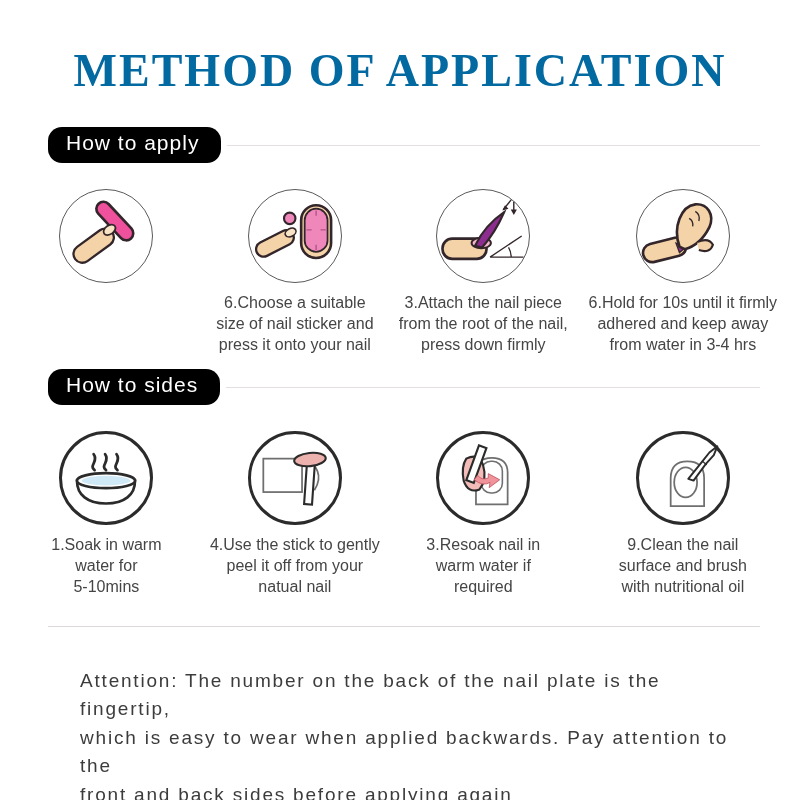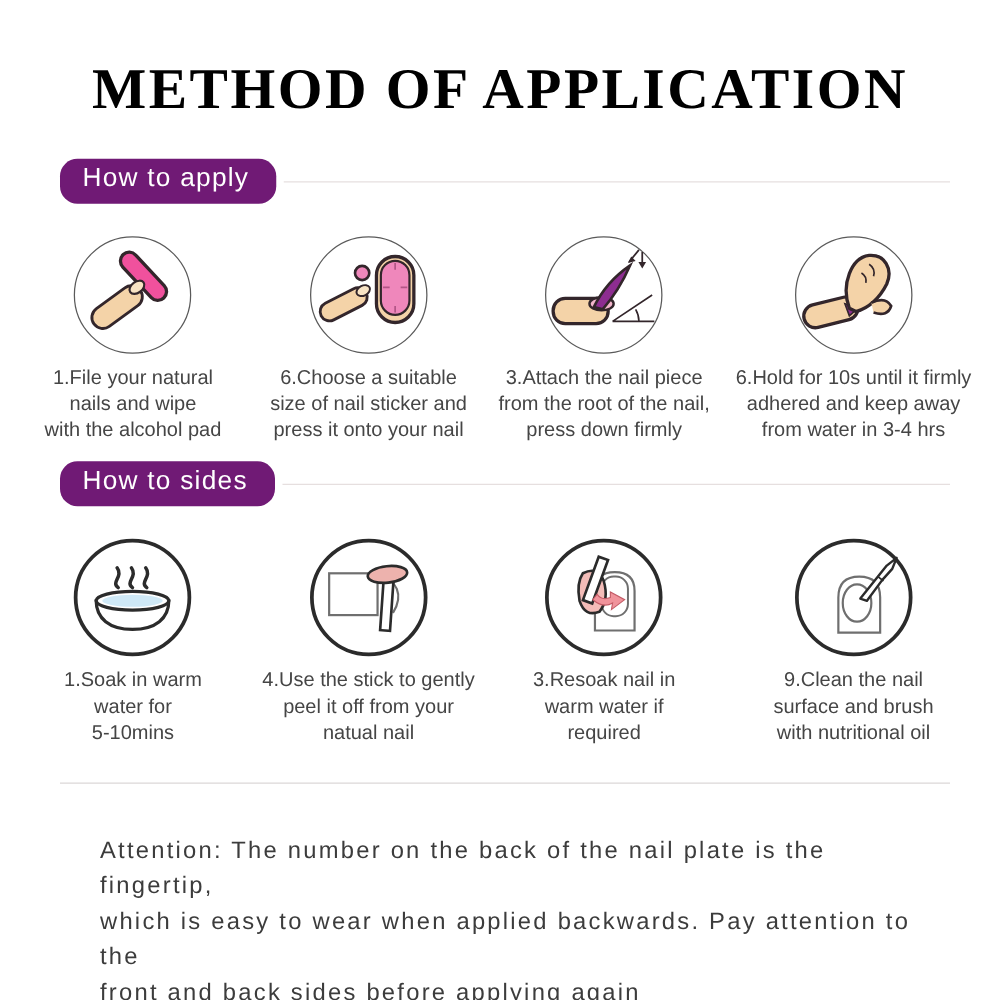--- a/index.html
+++ b/index.html
@@ -10,30 +10,30 @@
     overflow:hidden;
     position:relative;
   }
   .page-title{
     margin:44px 0 0 0;
     text-align:center;
     font-family:"Liberation Serif", serif;
     font-weight:bold;
     font-size:46px;
     letter-spacing:2px;
-    color:#000000;
+    color:#0369a1;
   }
   .pill-row{
     display:flex;
     align-items:center;
     margin:30px 40px 0 48px;
   }
   .pill-row.remove{margin-top:14px;}
   .pill{
-    background:#701a75;
+    background:#000000;
     color:#ffffff;
     font-size:21px;
     letter-spacing:1px;
     padding:4px 22px 8px 18px;
     border-radius:14px;
     white-space:nowrap;
   }
   .rule{
     flex:1;
     border-top:1px solid #e6dfdf;
@@ -87,23 +87,20 @@
 <div class="steps apply-row">
 
   <div class="step">
     <div class="circle">
       <svg viewBox="0 0 100 100">
         <rect x="33" y="25" width="54" height="16" rx="8" transform="rotate(47 60 33)" fill="#f0519d" stroke="#33262b" stroke-width="3"></rect>
         <rect x="10" y="51" width="52" height="20" rx="10" transform="rotate(-36 36 61)" fill="#f4d3a8" stroke="#33262b" stroke-width="2.6"></rect>
         <ellipse cx="54" cy="43" rx="7.5" ry="5" transform="rotate(-36 54 43)" fill="#f8e3c4" stroke="#33262b" stroke-width="2"></ellipse>
       </svg>
     </div>
-    <div class="caption">1.File your natural
-nails and wipe
-with the alcohol pad</div>
   </div>
 
   <div class="step">
     <div class="circle">
       <svg viewBox="0 0 100 100">
         <rect x="4" y="50" width="46" height="17" rx="8.5" transform="rotate(-27 27 58)" fill="#f4d3a8" stroke="#33262b" stroke-width="2.6"></rect>
         <ellipse cx="45" cy="46" rx="6.5" ry="4.5" transform="rotate(-27 45 46)" fill="#f8e3c4" stroke="#33262b" stroke-width="1.8"></ellipse>
         <circle cx="44" cy="30" r="6.5" fill="#ef87bb" stroke="#33262b" stroke-width="2.4"></circle>
         <rect x="57" y="15" width="34" height="60" rx="17" fill="#f4d3a8" stroke="#33262b" stroke-width="3"></rect>
         <rect x="61" y="19" width="26" height="49" rx="13" fill="#ef87bb" stroke="#33262b" stroke-width="2"></rect>

